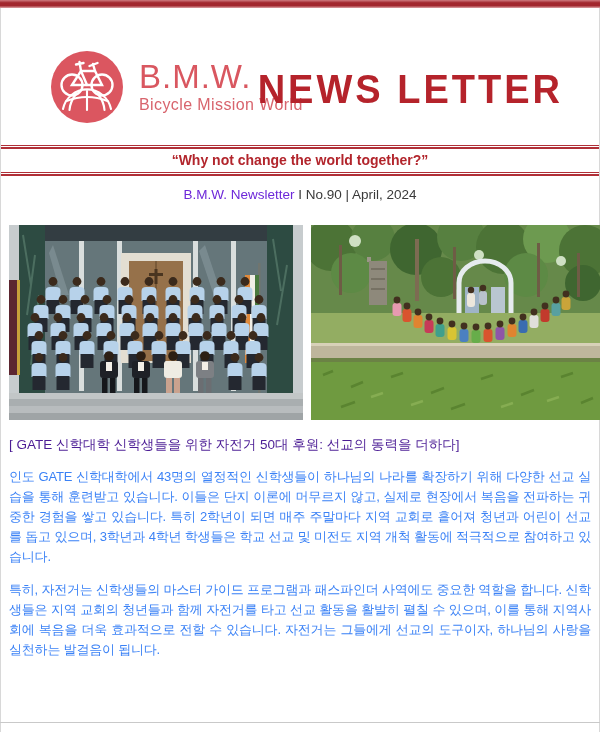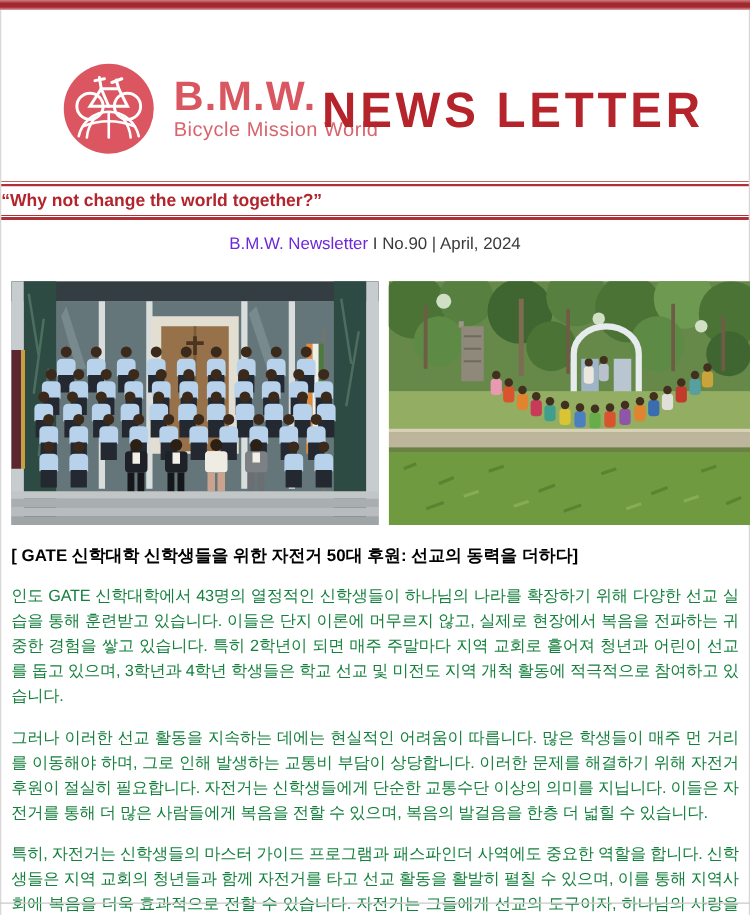--- a/index.html
+++ b/index.html
@@ -8,36 +8,36 @@
     font-family:"Liberation Sans", sans-serif;
   }
   .topbar{height:8px;background:linear-gradient(to bottom,#cf7b80 0,#a2272e 35%,#a2272e 70%,#dda4a7 100%);}
   .page{position:relative;height:724px;box-sizing:border-box;
     border-left:1px solid #d8d8d8;border-right:1px solid #d8d8d8;background:#fff;}
   
   header{position:relative;height:137px;}
   .logo-block{position:absolute;left:49px;top:42px;display:flex;align-items:center;gap:15px;}
   .logo-icon{width:74px;height:74px;display:block;}
   .logo-icon svg{width:74px;height:74px;display:block;}
-  .logo-title{font-size:33px;font-weight:bold;color:#d95760;letter-spacing:1px;line-height:1;}
+  .logo-title{font-size:33px;font-weight:normal;color:#d95760;letter-spacing:1px;line-height:1;}
   .logo-subtitle{font-size:16px;color:#d8646d;margin-top:3px;letter-spacing:.4px;}
   .masthead{position:absolute;right:36px;top:60px;font-size:38px;font-weight:bold;
     color:#b5232b;letter-spacing:3px;transform:scaleY(1.05);}
   
   .red-rule{height:4px;background:linear-gradient(to bottom,#b03038 0 1px,#ffffff 1px 2px,#b03038 2px 4px);}
-  .tagline{text-align:left;font-size:14px;font-weight:bold;color:#b2252c;padding:3px 0 4px;}
+  .tagline{text-align:center;font-size:14px;font-weight:bold;color:#b2252c;padding:3px 0 4px;}
   .issue-line{text-align:center;font-size:13.5px;margin-top:11px;color:#3a3a3a;}
   .issue-brand{color:#6d28d9;}
   
   .photo-row{display:flex;gap:8px;margin:23px 0 0 8px;height:195px;}
   .photo-row svg{display:block;height:195px;flex:0 0 auto;}
   
   article{margin:0 8px 0 8px;}
-  .headline{font-size:13.5px;font-weight:bold;color:#000000;margin:16px 0 0;line-height:18px;}
-  article p{font-size:13px;line-height:20px;margin:13px 0 0;color:#15803d;text-align:justify;letter-spacing:-0.2px;}
+  .headline{font-size:13.5px;font-weight:normal;color:#4c1d95;margin:16px 0 0;line-height:18px;}
+  article p{font-size:13px;line-height:20px;margin:13px 0 0;color:#3b82f6;text-align:justify;letter-spacing:-0.2px;}
   .bottom-rule{position:absolute;left:-1px;right:-1px;bottom:9px;border-top:1px solid #c9c9c9;}
 </style>
 </head>
 <body>
 
 <div class="topbar"></div>
 
 <div class="page">
 
   <header>
@@ -318,19 +318,18 @@
 
       <rect y="137" width="290" height="58" fill="#6f9a40"></rect>
       <path d="M12 150 L22 146 M40 162 L52 157 M80 152 L92 148 M120 168 L133 163 M170 154 L182 150 M210 170 L223 165 M250 152 L262 148 M270 178 L282 173 M30 182 L44 177 M140 184 L154 179" stroke="#5a8430" stroke-width="2.5" fill="none"></path>
       <path d="M60 172 L72 168 M100 180 L112 176 M190 182 L202 178 M236 176 L248 172" stroke="#86ad52" stroke-width="2.5" fill="none"></path>
     </svg>
   </div>
 
   <article>
     <h2 class="headline">[ GATE 신학대학 신학생들을 위한 자전거 50대 후원: 선교의 동력을 더하다]</h2>
     <p>인도 GATE 신학대학에서 43명의 열정적인 신학생들이 하나님의 나라를 확장하기 위해 다양한 선교 실습을 통해 훈련받고 있습니다. 이들은 단지 이론에 머무르지 않고, 실제로 현장에서 복음을 전파하는 귀중한 경험을 쌓고 있습니다. 특히 2학년이 되면 매주 주말마다 지역 교회로 흩어져 청년과 어린이 선교를 돕고 있으며, 3학년과 4학년 학생들은 학교 선교 및 미전도 지역 개척 활동에 적극적으로 참여하고 있습니다.</p>
-    <p>그러나 이러한 선교 활동을 지속하는 데에는 현실적인 어려움이 따릅니다. 많은 학생들이 매주 먼 거리를 이동해야 하며, 그로 인해 발생하는 교통비 부담이 상당합니다. 이러한 문제를 해결하기 위해 자전거 후원이 절실히 필요합니다. 자전거는 신학생들에게 단순한 교통수단 이상의 의미를 지닙니다. 이들은 자전거를 통해 더 많은 사람들에게 복음을 전할 수 있으며, 복음의 발걸음을 한층 더 넓힐 수 있습니다.</p>
     <p>특히, 자전거는 신학생들의 마스터 가이드 프로그램과 패스파인더 사역에도 중요한 역할을 합니다. 신학생들은 지역 교회의 청년들과 함께 자전거를 타고 선교 활동을 활발히 펼칠 수 있으며, 이를 통해 지역사회에 복음을 더욱 효과적으로 전할 수 있습니다. 자전거는 그들에게 선교의 도구이자, 하나님의 사랑을 실천하는 발걸음이 됩니다.</p>
 
   </article>
 
   <div class="bottom-rule"></div>
 </div>
 
 </body></html>

